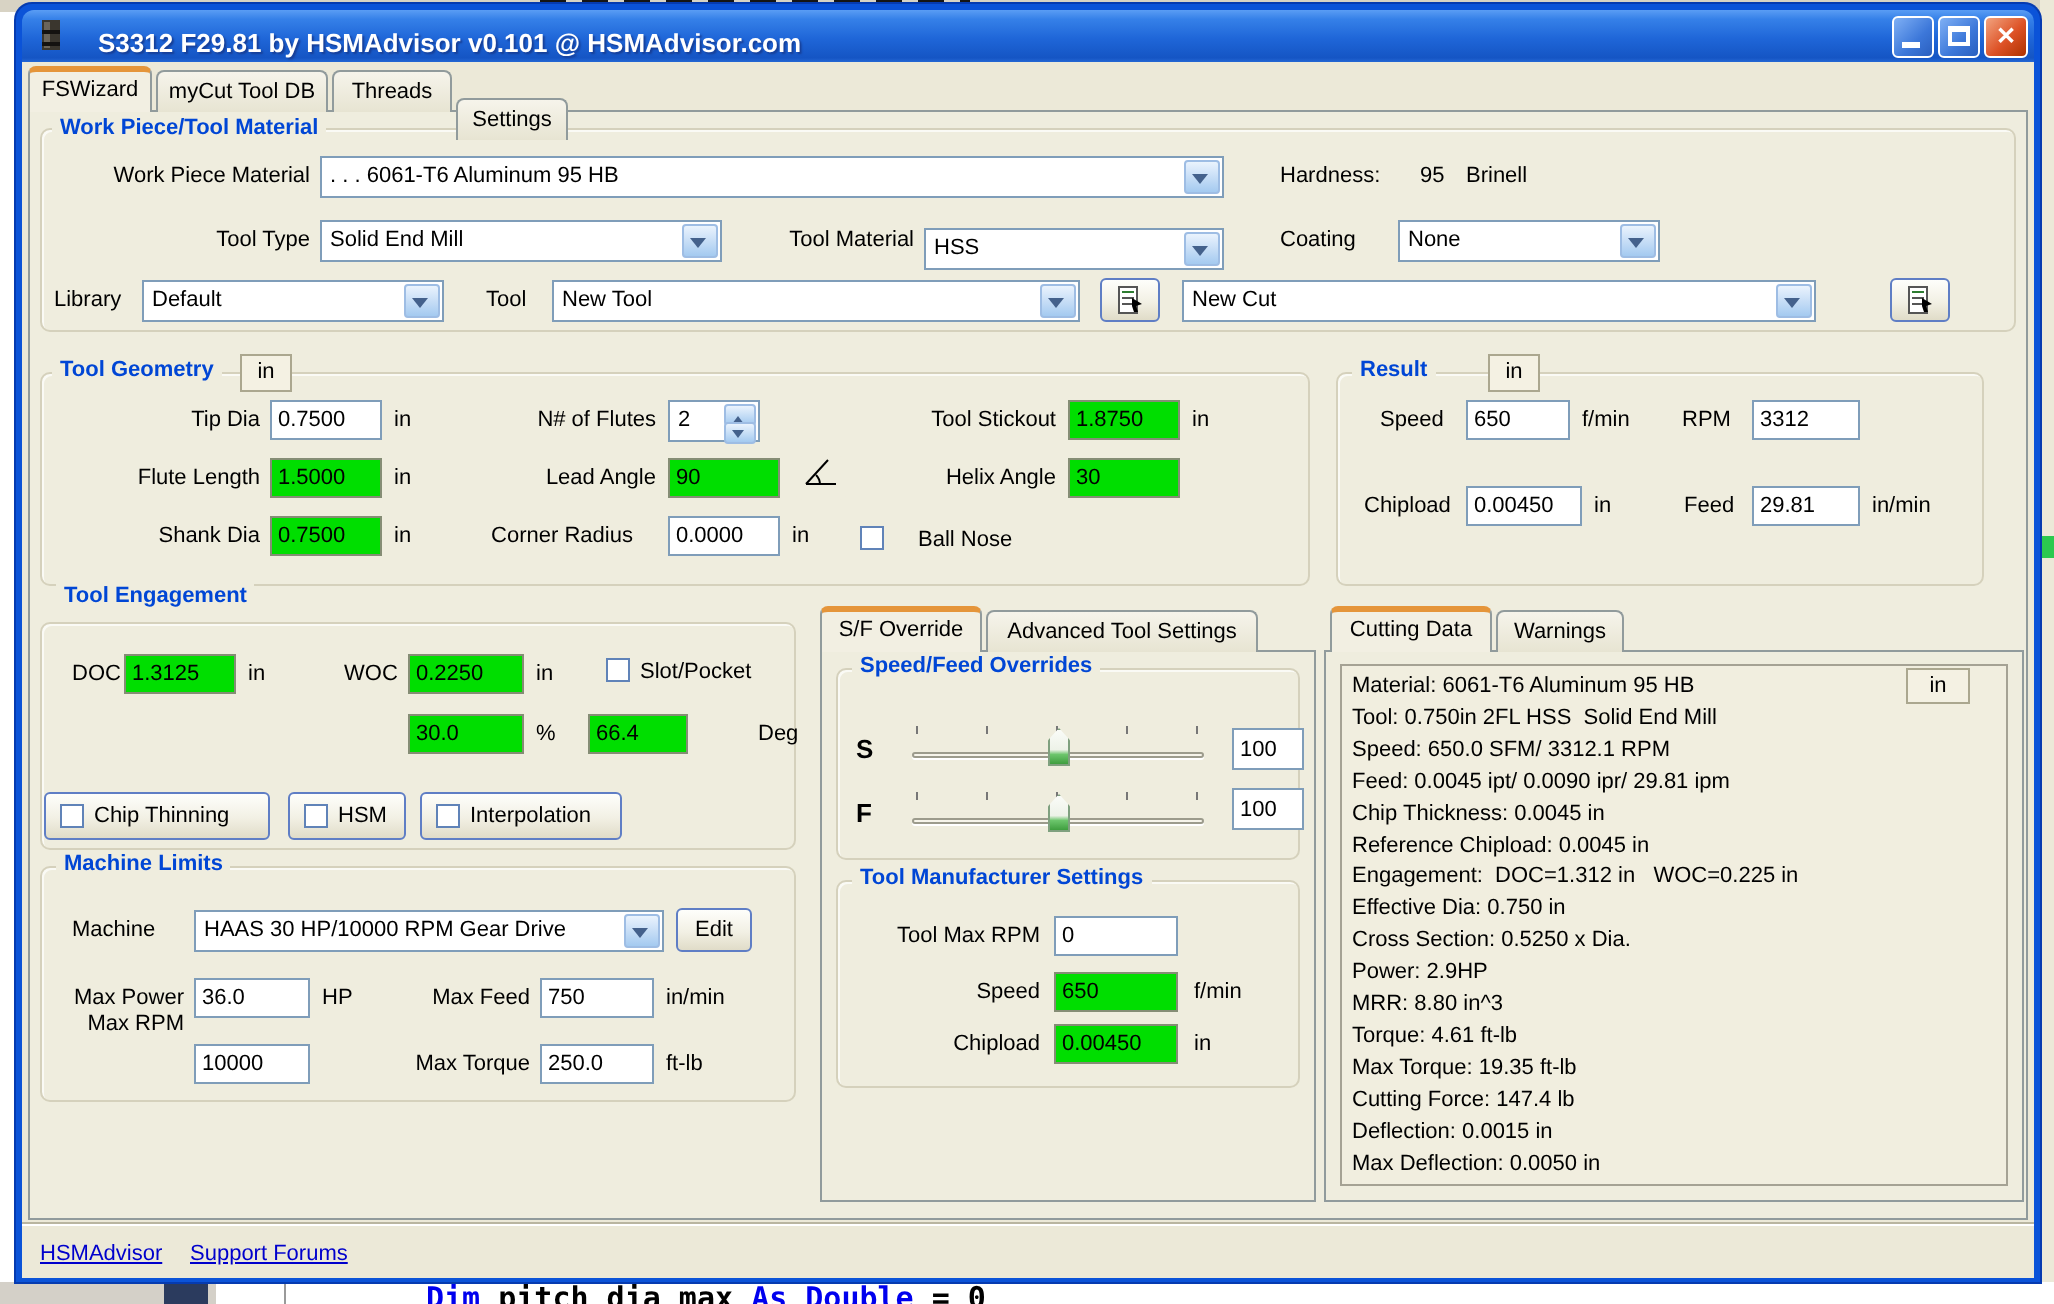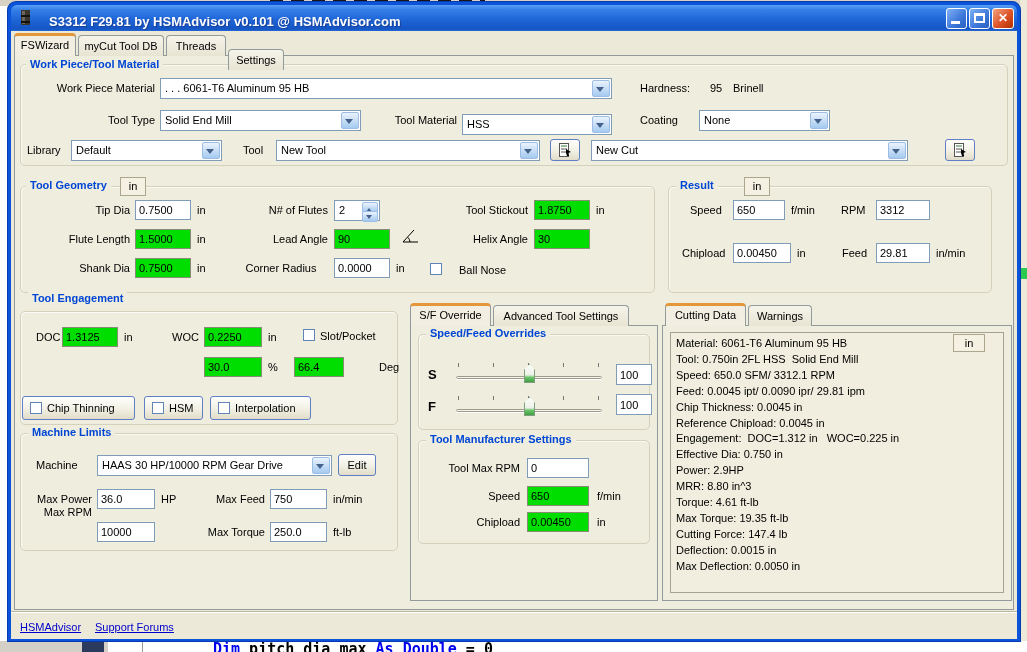--- a/index.html
+++ b/index.html
@@ -346,20 +346,21 @@
   <div class="unitbox" style="left:953px;top:334px;width:32px;height:18px;">in</div>
   <div class="abs" style="left:676px;top:336px;width:270px;z-index:4;">
     <div class="cutline">Material: 6061-T6 Aluminum 95 HB</div>
     <div class="cutline">Tool: 0.750in 2FL HSS  Solid End Mill</div>
     <div class="cutline">Speed: 650.0 SFM/ 3312.1 RPM</div>
     <div class="cutline">Feed: 0.0045 ipt/ 0.0090 ipr/ 29.81 ipm</div>
     <div class="cutline">Chip Thickness: 0.0045 in</div>
     <div class="cutline">Reference Chipload: 0.0045 in</div>
     <div class="cutline">Engagement:  DOC=1.312 in   WOC=0.225 in</div>
     <div class="cutline">Effective Dia: 0.750 in</div>
+    <div class="cutline">Cross Section: 0.5250 x Dia.</div>
     <div class="cutline">Power: 2.9HP</div>
     <div class="cutline">MRR: 8.80 in^3</div>
     <div class="cutline">Torque: 4.61 ft-lb</div>
     <div class="cutline">Max Torque: 19.35 ft-lb</div>
     <div class="cutline">Cutting Force: 147.4 lb</div>
     <div class="cutline">Deflection: 0.0015 in</div>
     <div class="cutline">Max Deflection: 0.0050 in</div>
   </div>
 
   <div class="statusbar"></div>

